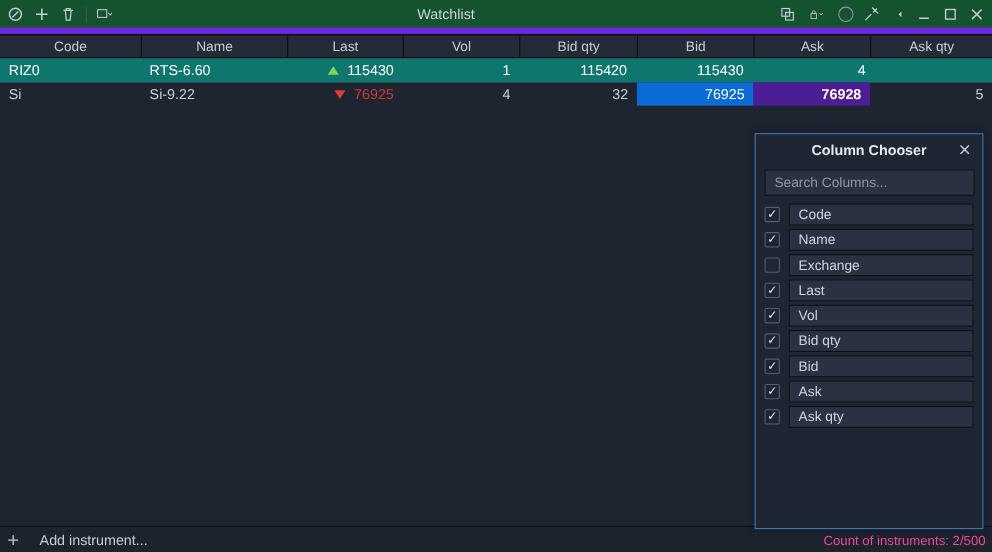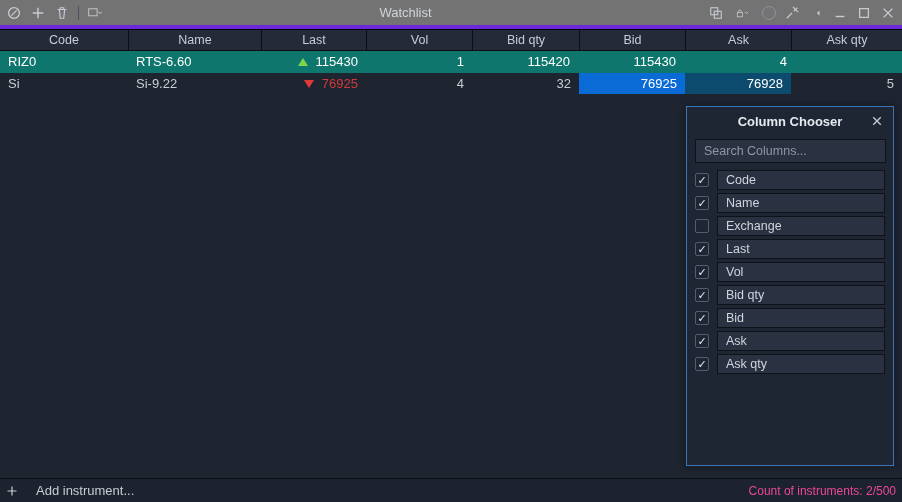--- a/index.html
+++ b/index.html
@@ -15,24 +15,24 @@
   }
   .app {
     width: 902px;
     height: 502px;
     display: flex;
     flex-direction: column;
     box-sizing: border-box;
   }
   .titlebar {
     height: 25px;
-    background: #737373;
-    display: flex;
-    align-items: center;
-    border-bottom: 4px solid #6d28d9;
+    background: #14532d;
+    display: flex;
+    align-items: center;
+    border-bottom: 6px solid #6d28d9;
   }
   .tb-left, .tb-right {
     display: flex;
     align-items: center;
     gap: 8px;
     padding: 0 6px;
   }
   .tb-left {
     flex: 0 0 auto;
   }
@@ -102,21 +102,21 @@
     height: 100%;
     font-size: 13px;
   }
   .td.right { justify-content: flex-end; }
   .row-sel {
     background: #0f766e;
     color: #fff;
   }
   .row-sel .td { color: #fff; }
   .cell-bid-hi { background: #0a6bd6; color: #fff; }
-  .cell-ask-hi { background: #0c4a6e; color: #fff; }
+  .cell-ask-hi { background: #4c1d95; color: #fff; font-weight: bold; }
   .val-red { color: #d23a3a; }
   .arrow-up {
     width: 0; height: 0;
     border-left: 5px solid transparent;
     border-right: 5px solid transparent;
     border-bottom: 8px solid #7fd64b;
     margin-right: 8px;
   }
   .arrow-down {
     width: 0; height: 0;
@@ -129,21 +129,21 @@
   
   .filler {
     flex: 1 1 auto;
     position: relative;
     background: #1e2430;
   }
 
   
   .col-chooser {
     position: absolute;
-    top: 11px;
+    top: 24px;
     right: 8px;
     width: 208px;
     background: #1e2633;
     border: 1px solid #3a76b8;
     box-shadow: 0 0 8px rgba(0,0,0,0.4);
     display: flex;
     flex-direction: column;
     padding-bottom: 8px;
     height: 360px;
     box-sizing: border-box;

